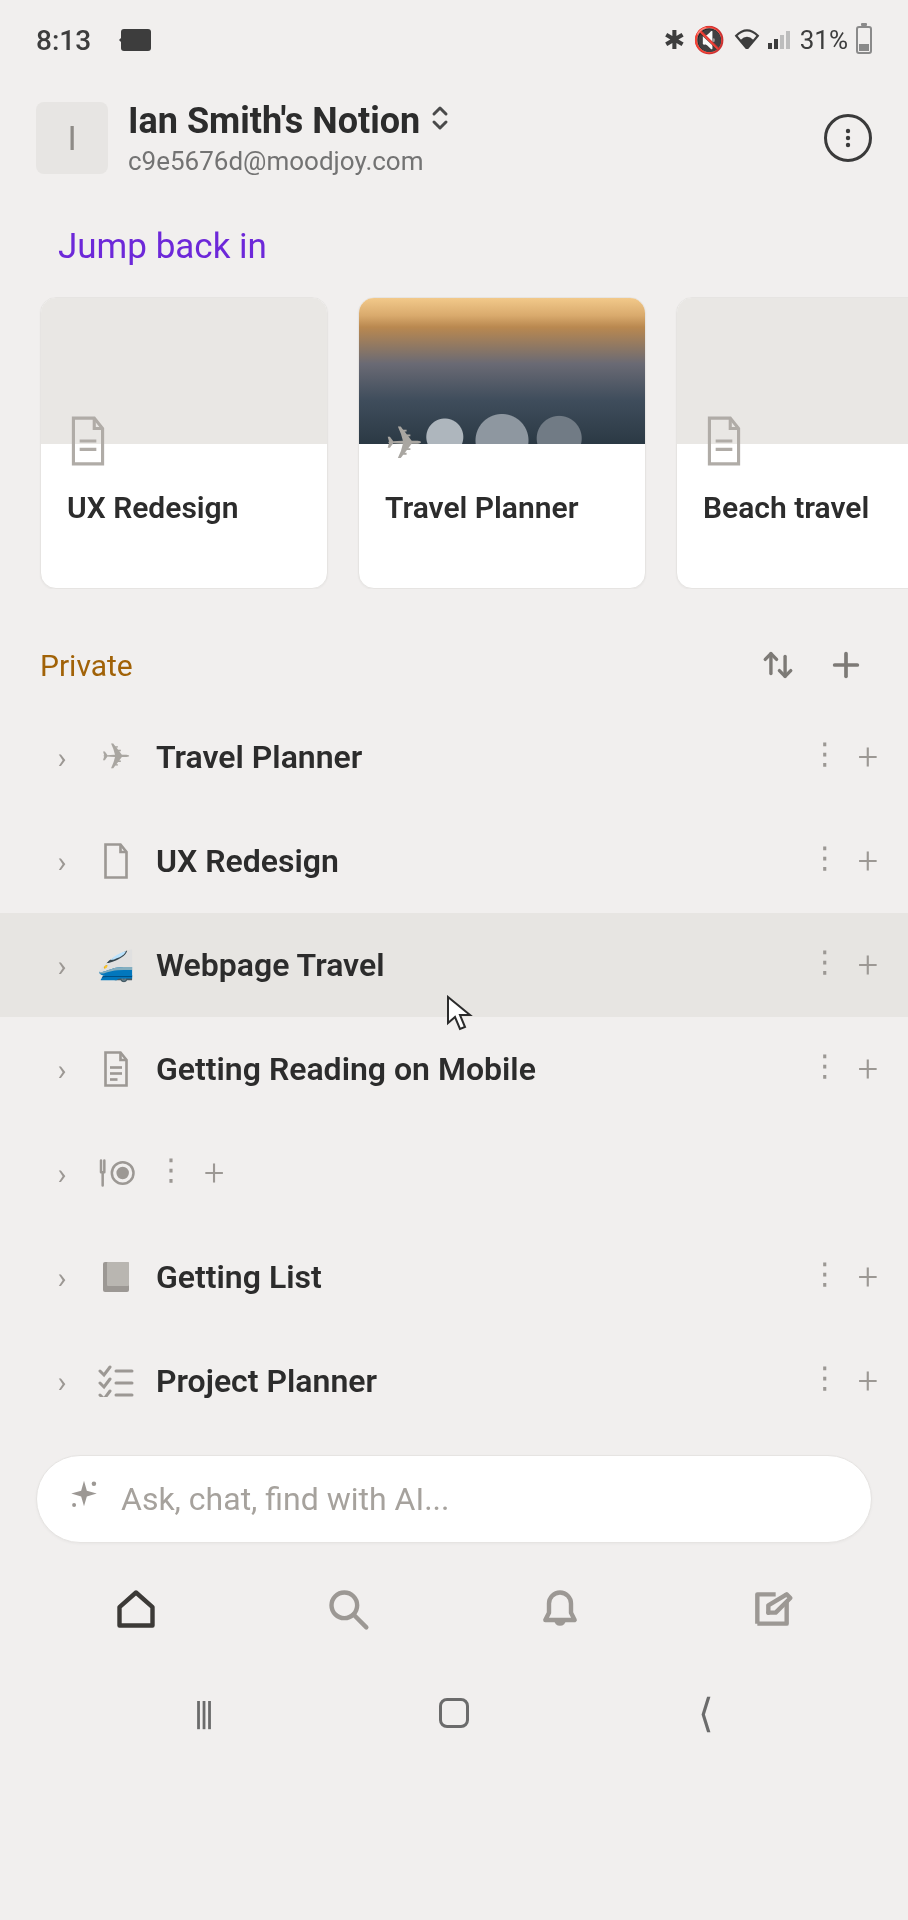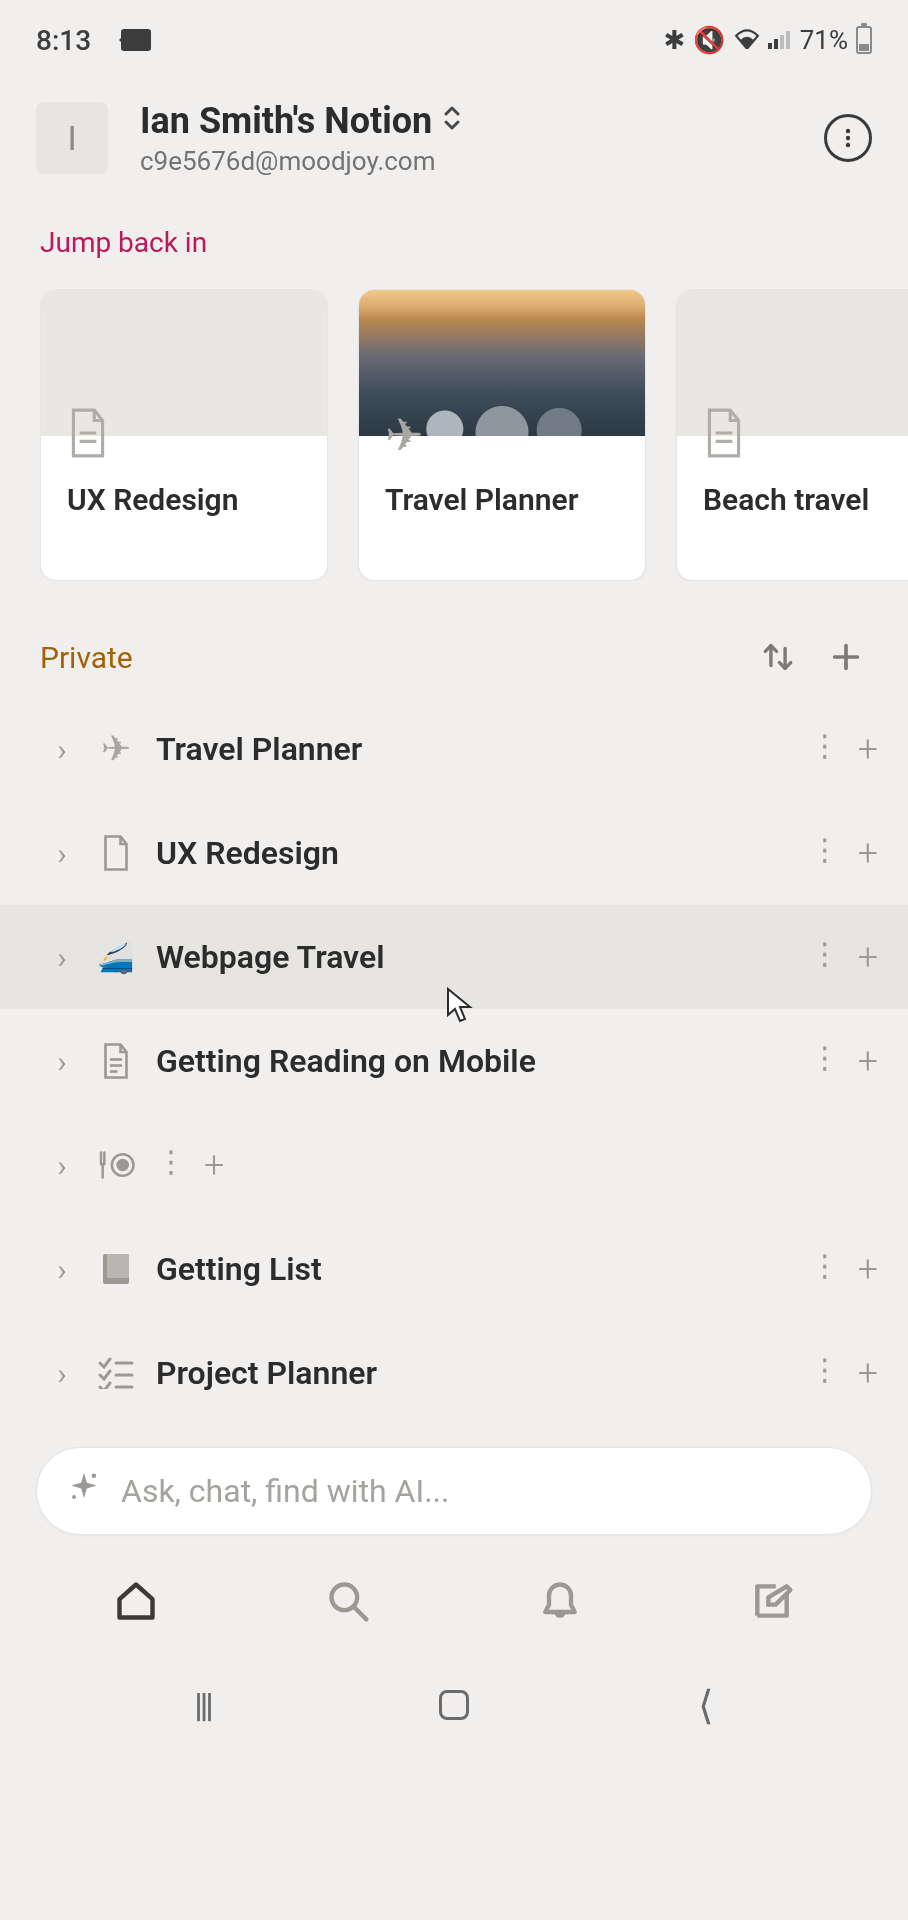--- a/index.html
+++ b/index.html
@@ -9,28 +9,28 @@
   .status-left { display: flex; align-items: center; gap: 30px; font-weight: 500; }
   .status-right { display: flex; align-items: center; gap: 8px; font-size: 26px; }
   .cam-icon { width: 30px; height: 22px; background: #3d3d3d; border-radius: 3px; position: relative; }
   .cam-icon::before { content: ""; position: absolute; left: -8px; top: 5px; border: 6px solid transparent; border-right-color: #3d3d3d; }
   .battery { width: 16px; height: 28px; border: 2px solid #8a8a8a; border-radius: 3px; position: relative; display: inline-block; }
   .battery::before { content: ""; position: absolute; top:-5px; left:3px; width:6px; height:3px; background:#8a8a8a; border-radius:1px; }
   .battery::after { content:""; position:absolute; bottom:1px; left:1px; right:1px; height:30%; background:#8a8a8a; }
   
   .workspace-header { display: flex; align-items: center; padding: 20px 36px 30px; }
   .ws-avatar { width: 72px; height: 72px; border-radius: 8px; background: #e7e5e3; color:#8e8b87; display:flex; align-items:center; justify-content:center; font-size:34px; font-weight:400; }
-  .ws-text { margin-left: 32px; flex:1; }
+  .ws-text { margin-left: 20px; flex:1; }
   .ws-title-row { display:flex; align-items:center; gap:10px; }
   .ws-title { font-size: 36px; font-weight: 700; color:#2c2c2c; }
   .ws-switch { font-size: 24px; color:#555; }
   .ws-email { font-size: 26px; color: #737373; margin-top: 4px; }
   .ws-more { width:48px; height:48px; border:3px solid #3a3a3a; border-radius:50%; display:flex; align-items:center; justify-content:center; font-size:24px; color:#3a3a3a; }
   
-  .jb-label { font-size: 28px; color:#be185d; padding: 20px 40px 30px; }
+  .jb-label { font-size: 35px; color:#6d28d9; padding: 20px 40px 30px; margin-left: 18px; }
   .jb-row { display:flex; gap:30px; padding: 0 40px; overflow:hidden; }
   .jb-card { width:288px; height:292px; background:#ffffff; border:1px solid #e6e4e2; border-radius:16px; box-shadow: 0 1px 2px rgba(0,0,0,0.04); flex-shrink:0; display:flex; flex-direction:column; overflow:hidden; position:relative; }
   .jb-cover { height:146px; background:#e9e7e4; }
   .jb-cover.sky { background: linear-gradient(180deg,#f2c98a 0%, #d9aa6d 12%, #b98850 20%, #6a6a74 45%, #3f4d5c 70%, #2b3944 100%); position:relative; }
   .jb-cover.sky::after { content:""; position:absolute; bottom:0; left:0; right:0; height:70px; background: radial-gradient(circle at 30% 90%, #aeb6bd 18px, transparent 19px), radial-gradient(circle at 50% 95%, #8e97a0 26px, transparent 27px), radial-gradient(circle at 70% 92%, #717b85 22px, transparent 23px); }
   .jb-icon { position:absolute; top:118px; left:26px; font-size:46px; color:#b0aca7; }
   .jb-body { padding: 46px 26px 0; }
   .jb-title { font-size: 30px; font-weight:600; color:#2c2c2c; }
   
   .section-head { display:flex; align-items:center; justify-content:space-between; padding: 54px 40px 18px; }
@@ -83,21 +83,21 @@
         </svg>
     </span>
     <span>
       <svg width="24" height="20" viewBox="0 0 24 20">
           <rect x="0" y="14" width="4" height="6" fill="#3d3d3d"></rect>
           <rect x="6" y="10" width="4" height="10" fill="#3d3d3d"></rect>
           <rect x="12" y="6" width="4" height="14" fill="#bdbdbd"></rect>
           <rect x="18" y="2" width="4" height="18" fill="#bdbdbd"></rect>
         </svg>
     </span>
-    <span>71%</span>
+    <span>31%</span>
     <span class="battery"></span>
   </div>
 </div>
 
 <div class="workspace-header">
   <div class="ws-avatar">I</div>
   <div class="ws-text">
     <div class="ws-title-row">
       <span class="ws-title">Ian Smith's Notion</span>
       <span class="ws-switch">

